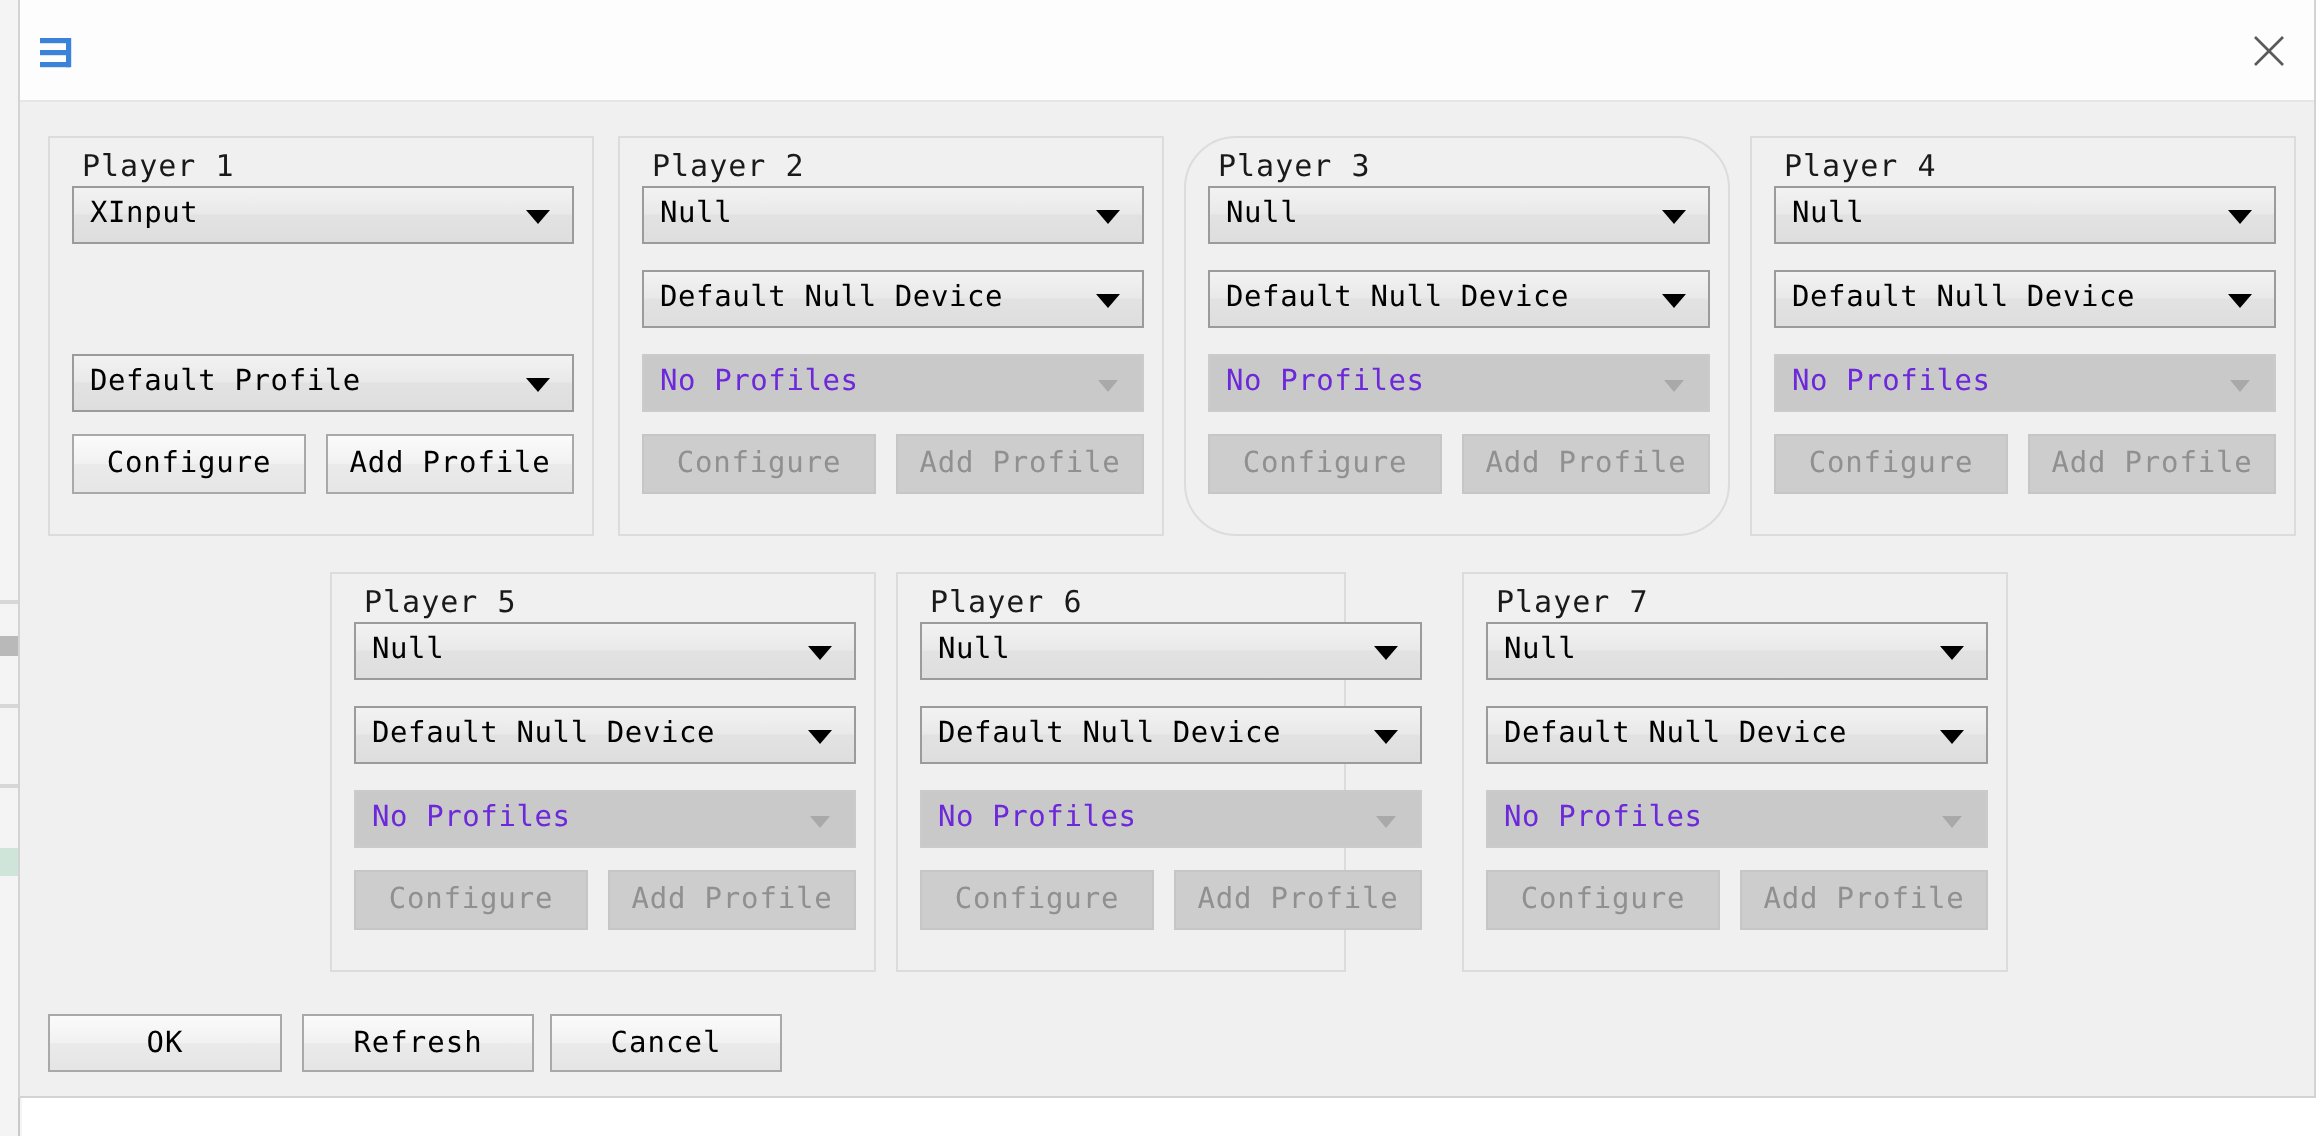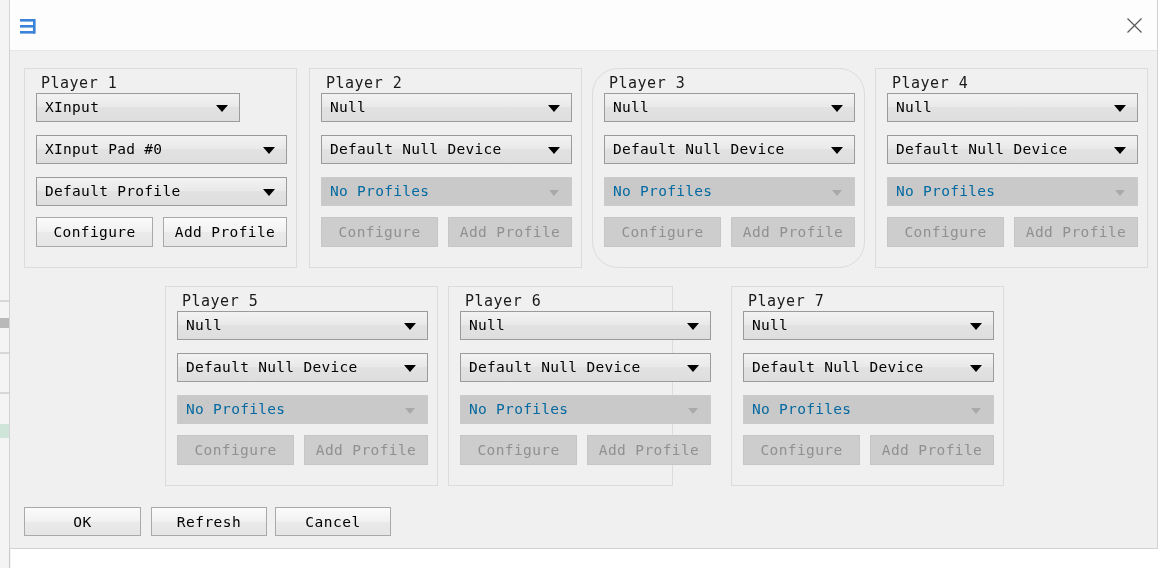--- a/index.html
+++ b/index.html
@@ -139,21 +139,21 @@
     border-left: 6px solid transparent;
     border-right: 6px solid transparent;
     border-top: 7px solid #000000;
   }
   .combo.disabled {
     border: 1px solid #cbcbcb;
     background: #c9c9c9;
     cursor: default;
   }
   .combo.disabled .combo-text {
-    color: #0369a1;
+    color: #6d28d9;
   }
   .combo.disabled .arrow {
     border-left-width: 5px;
     border-right-width: 5px;
     border-top: 6px solid #a9a9a9;
     right: 12px;
     top: 12px;
   }
 
   
@@ -223,29 +223,25 @@
       <svg width="17" height="17" viewBox="0 0 17 17">
         <line x1="1.5" y1="1.5" x2="15.5" y2="15.5" stroke="#5a5a5a" stroke-width="1.3"></line>
         <line x1="15.5" y1="1.5" x2="1.5" y2="15.5" stroke="#5a5a5a" stroke-width="1.3"></line>
       </svg>
     </div>
   </div>
 
   <div class="groupbox" style="left:14px; top:68px; width:273px; height:200px;">
     <div class="group-title">Player 1</div>
 
-    <div class="combo" style="left:11px; top:24px; width:204px;">
+    <div class="combo" style="left:11px; top:24px; width:251px;">
       <span class="combo-text">XInput</span>
       <span class="arrow"></span>
     </div>
 
-    <div class="combo" style="left:11px; top:66px; width:251px;">
-      <span class="combo-text">XInput Pad #0</span>
-      <span class="arrow"></span>
-    </div>
 
     <div class="combo" style="left:11px; top:108px; width:251px;">
       <span class="combo-text">Default Profile</span>
       <span class="arrow"></span>
     </div>
 
     <div class="btn" style="left:11px; top:148px; width:117px;">Configure</div>
     <div class="btn" style="left:138px; top:148px; width:124px;">Add Profile</div>
   </div>
 

